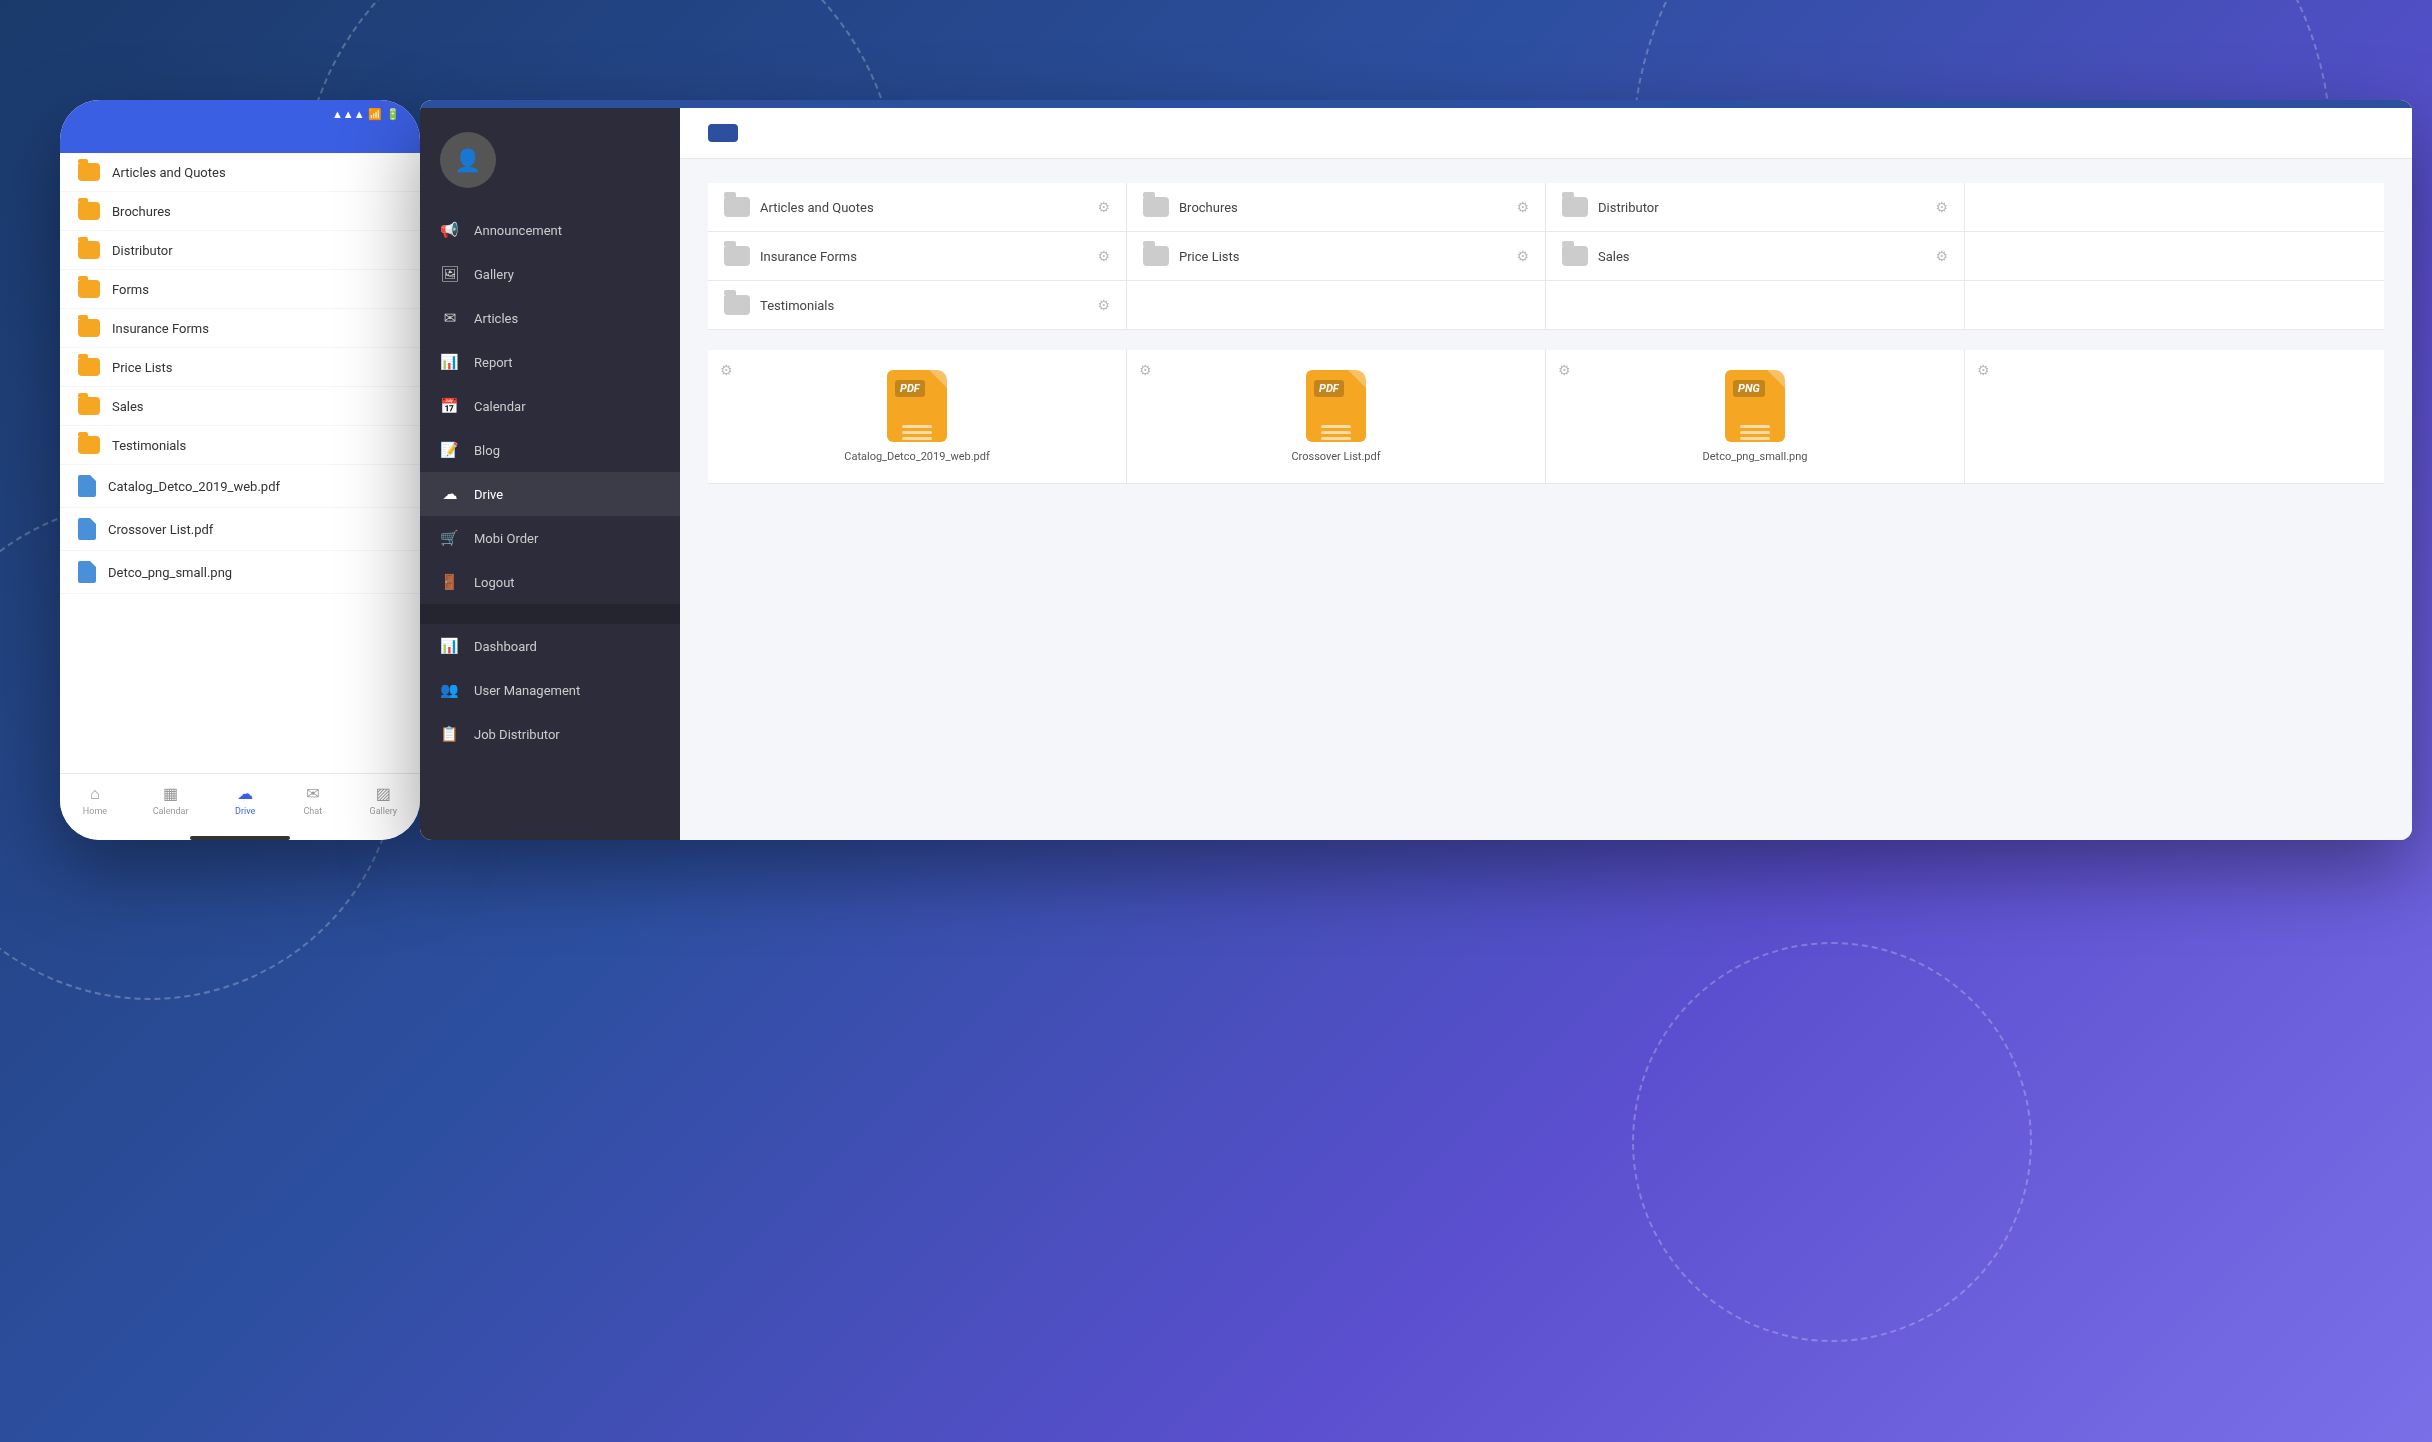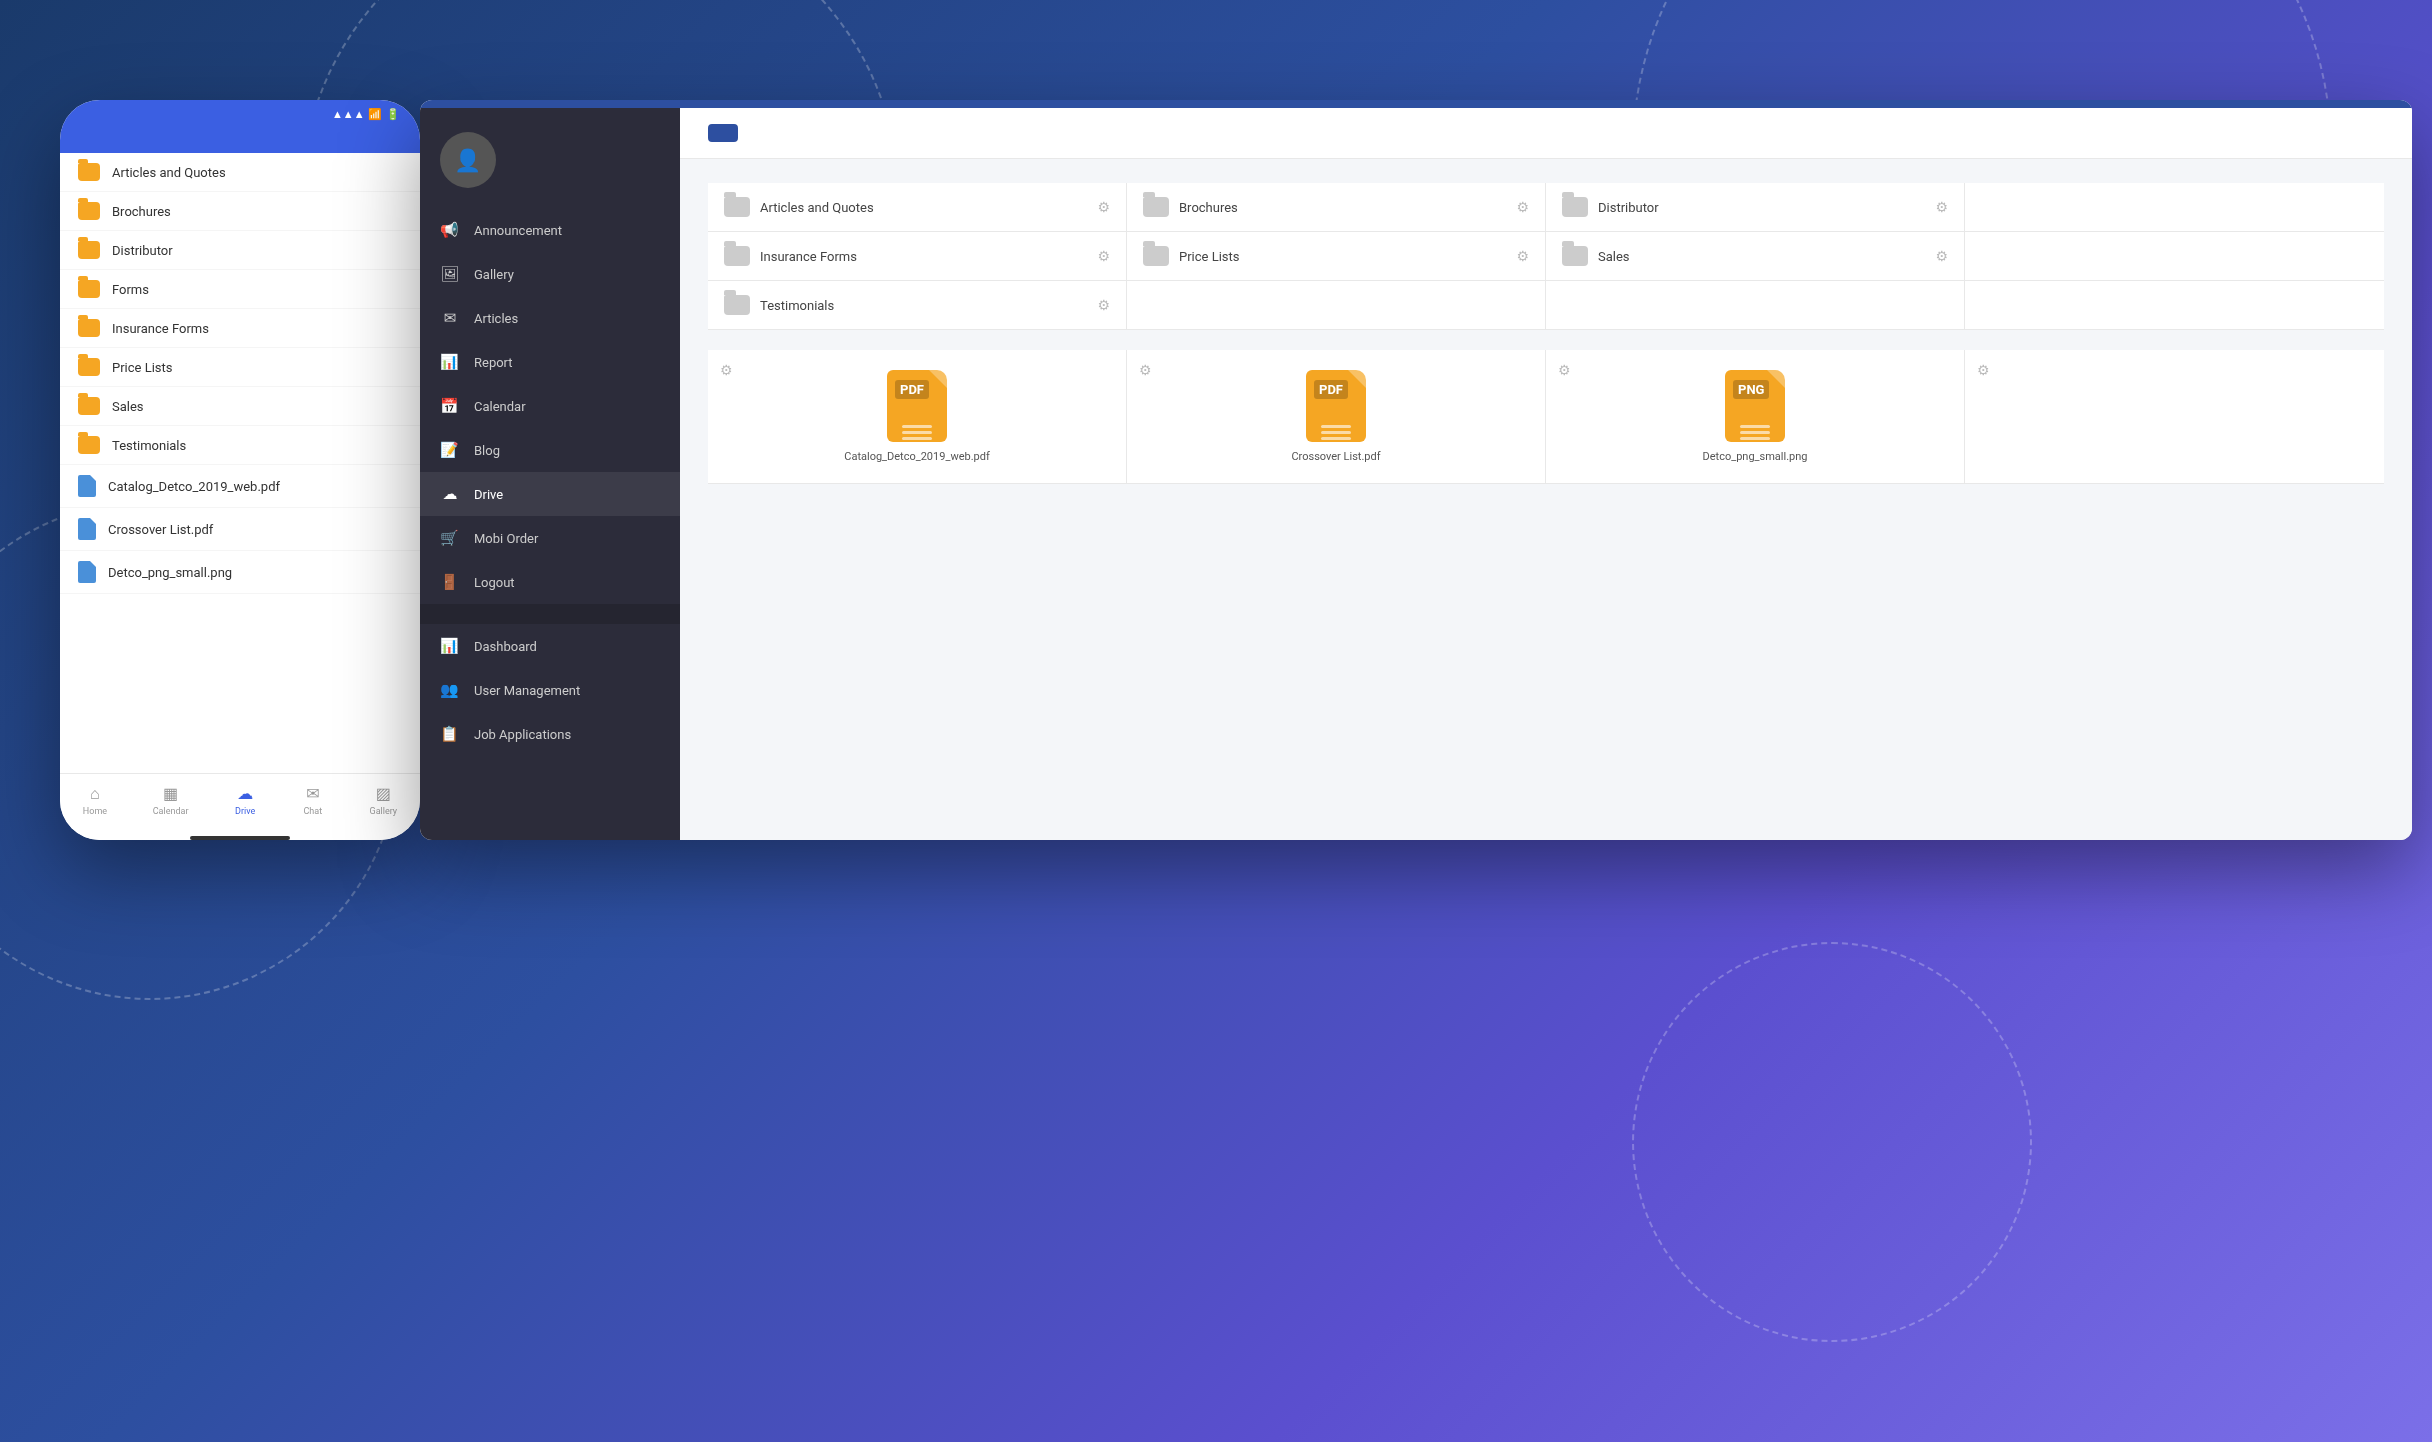--- a/index.html
+++ b/index.html
@@ -417,29 +417,30 @@
     .file-big-icon::after {
       content: '';
       width: 30px;
       height: 3px;
       background: rgba(255,255,255,0.6);
       border-radius: 2px;
       box-shadow: 0 -6px 0 rgba(255,255,255,0.6), 0 6px 0 rgba(255,255,255,0.6);
     }
 
     .file-type-badge {
-      font-size: 13px;
+      font-size: 11px;
       font-weight: 700;
       color: white;
       background: rgba(0,0,0,0.2);
       padding: 2px 5px;
       border-radius: 3px;
       position: absolute;
       top: 10px;
       left: 8px;
+      font-style: italic;
     }
 
     .file-grid-name {
       font-size: 11px;
       color: #555;
       text-align: center;
       word-break: break-all;
     }
 
     
@@ -614,21 +615,21 @@
       <div class="sidebar-nav-item">
             <div class="sidebar-nav-icon">📊</div>
             <span>Dashboard</span>
           </div>
           <div class="sidebar-nav-item">
             <div class="sidebar-nav-icon">👥</div>
             <span>User Management</span>
           </div>
           <div class="sidebar-nav-item">
             <div class="sidebar-nav-icon">📋</div>
-            <span>Job Applications</span>
+            <span>Job Distributor</span>
           </div>
         </div>
 
     </div>
 
     <div class="main-content">
 
       <div class="main-header">
         <div class="detco-logo"></div>
         <div class="main-breadcrumb"></div>

